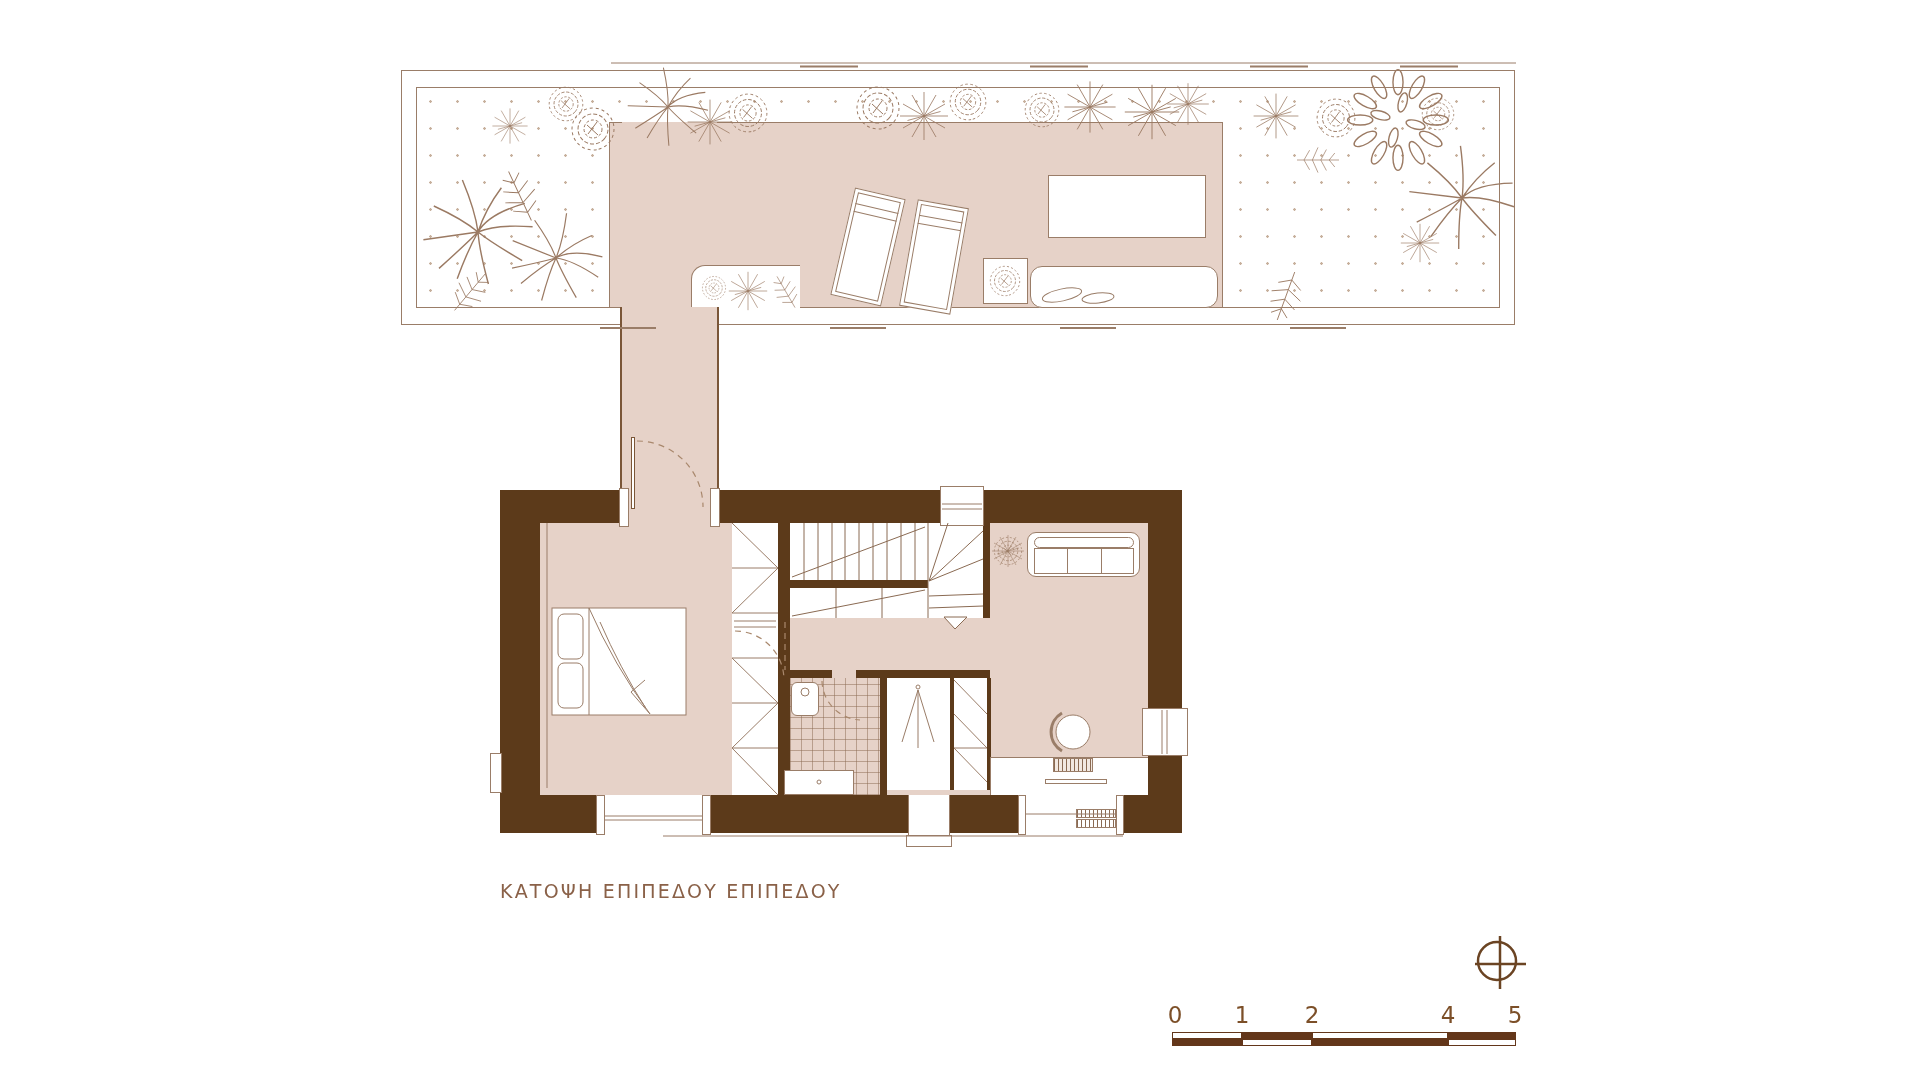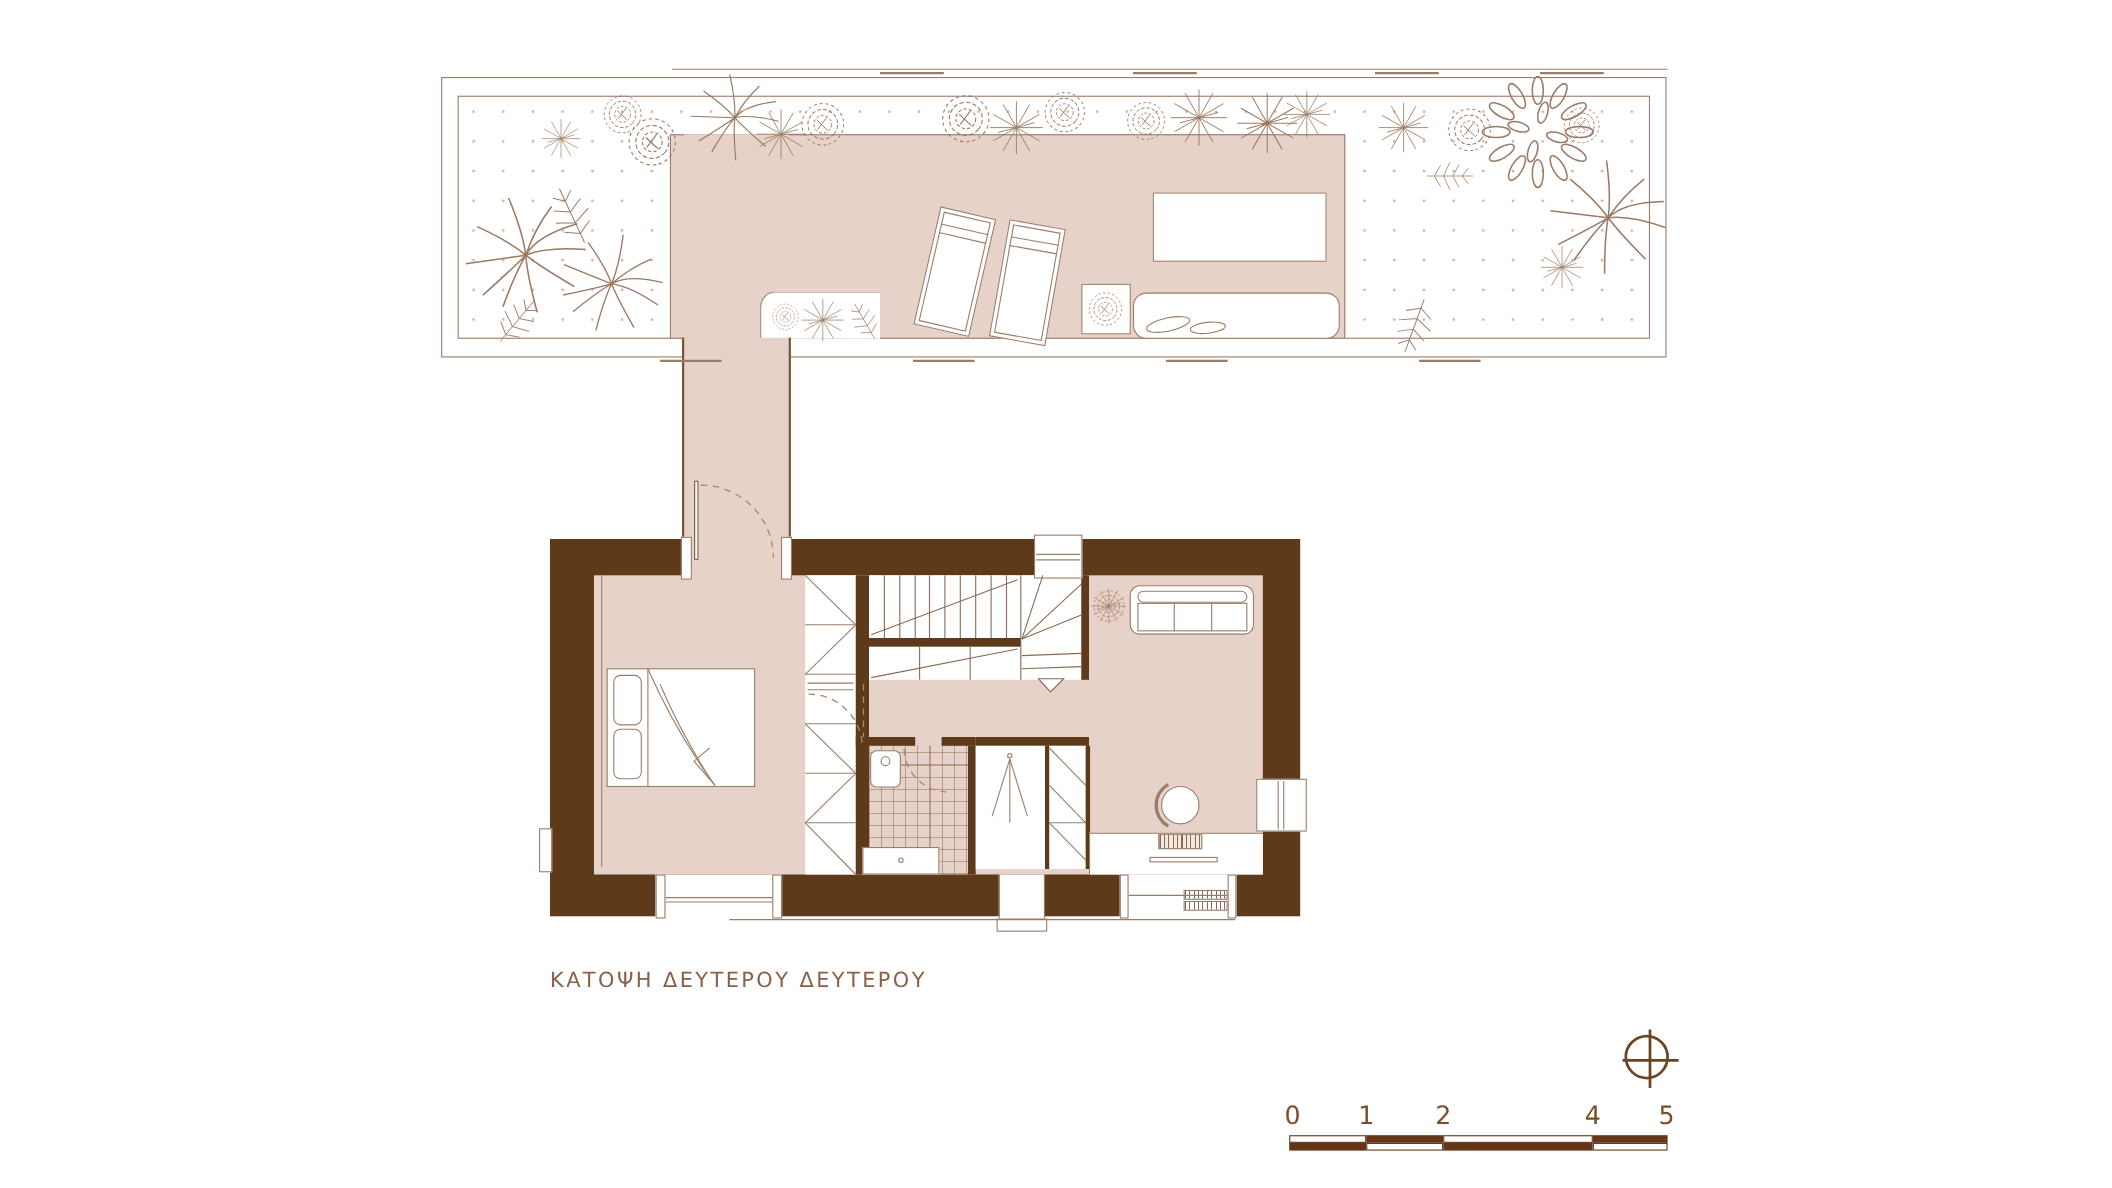--- a/index.html
+++ b/index.html
@@ -290,21 +290,21 @@
       <use href="#sym-burst" transform="translate(1008,551) scale(0.5)"></use>
     </g>
 
     <g stroke="#6b4423" stroke-width="2.5" fill="none">
       <circle cx="1497" cy="961" r="19"></circle>
       <line x1="1500" y1="936" x2="1500" y2="989"></line>
       <line x1="1475" y1="964" x2="1526" y2="964"></line>
     </g>
   </svg>
 
-  <div id="plan-title">ΚΑΤΟΨΗ ΔΕΥΤΕΡΟΥ ΔΕΥΤΕΡΟΥ</div>
+  <div id="plan-title">ΚΑΤΟΨΗ ΕΠΙΠΕΔΟΥ ΕΠΙΠΕΔΟΥ</div>
 
   <div>
     <span class="scale-num" style="left:1160px;">0</span>
     <span class="scale-num" style="left:1227px;">1</span>
     <span class="scale-num" style="left:1297px;">2</span>
     <span class="scale-num" style="left:1433px;">4</span>
     <span class="scale-num" style="left:1500px;">5</span>
 
     <div class="abs" style="left:1172px;top:1032px;width:70px;height:7px;border:1px solid #63361a;background:#fff;"></div>
     <div class="abs" style="left:1242px;top:1032px;width:70px;height:7px;background:#63361a;"></div>

